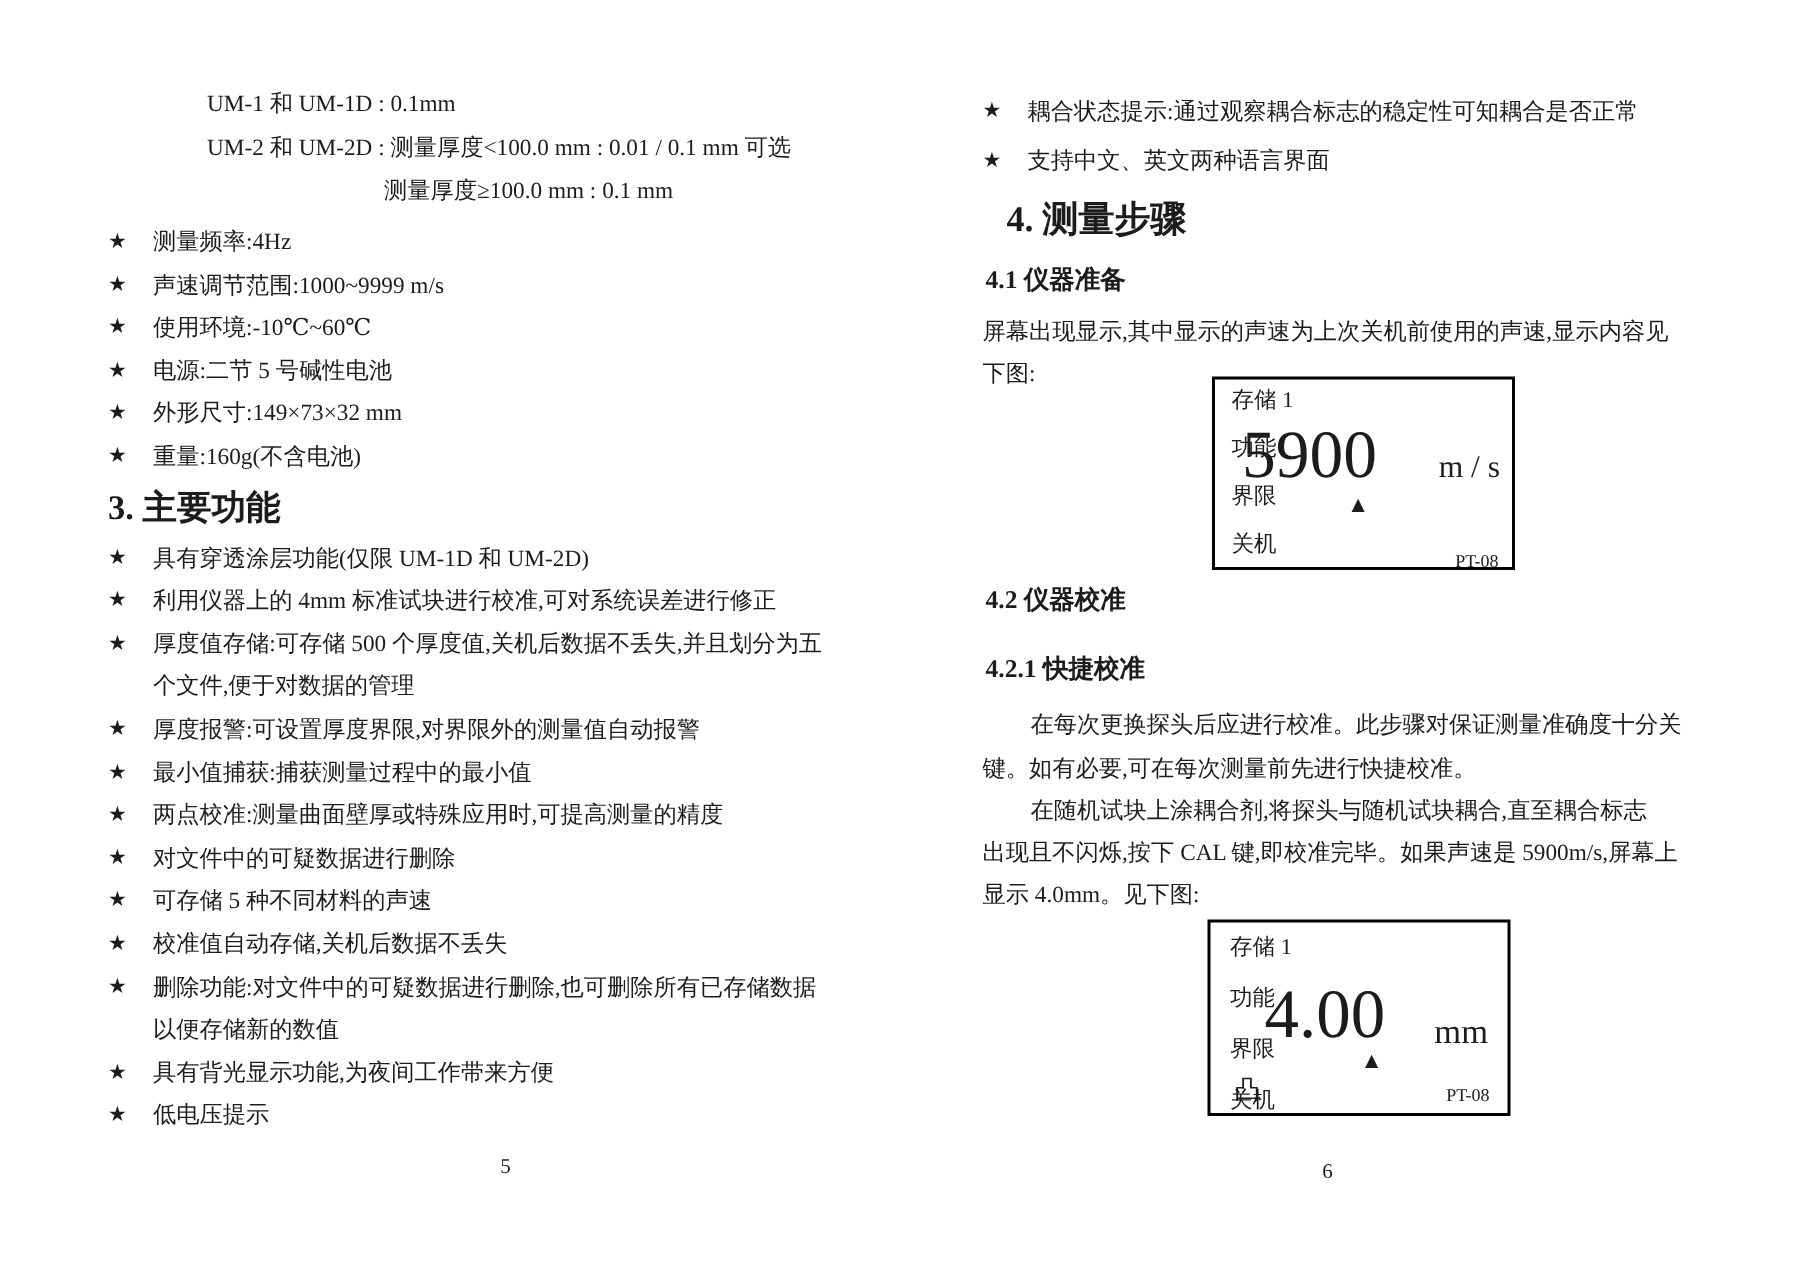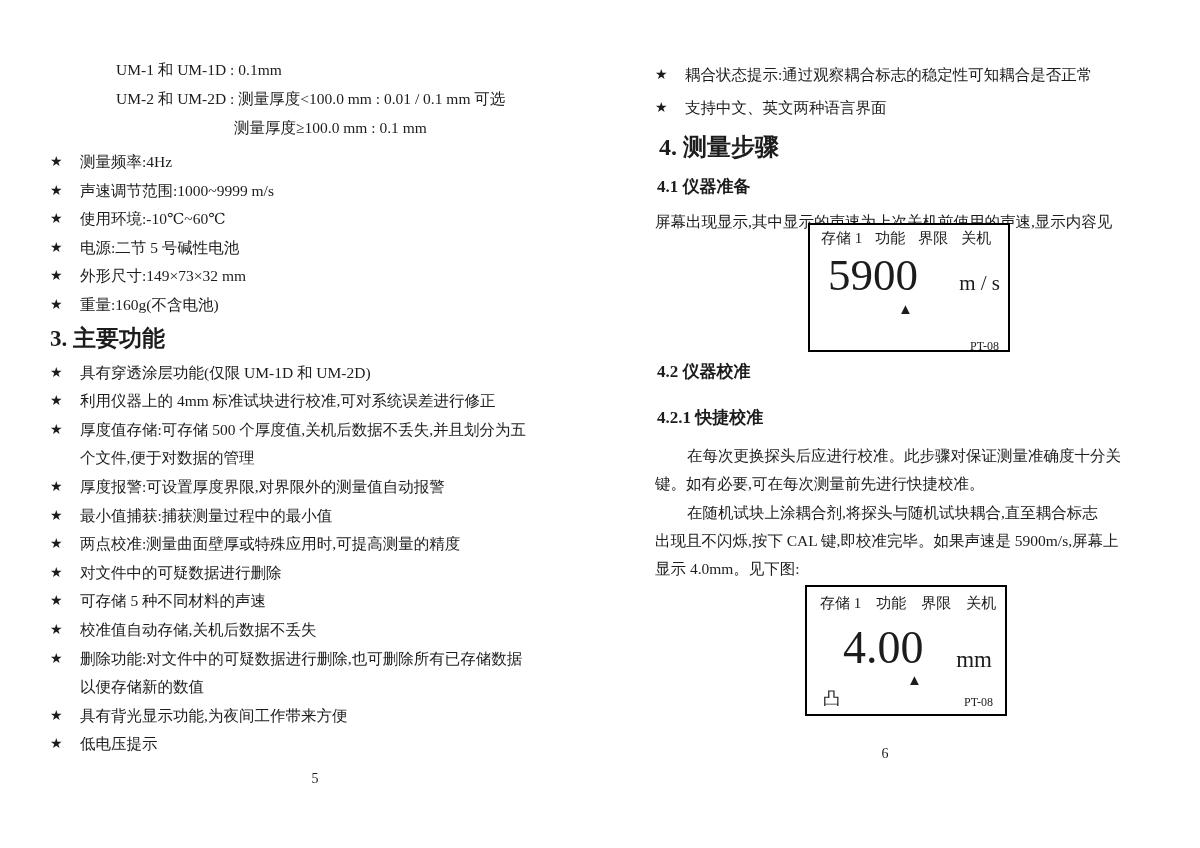--- a/index.html
+++ b/index.html
@@ -1,35 +1,35 @@
 <!DOCTYPE html>
 <html><head>
 <meta charset="utf-8">
 <style>
   html,body{margin:0;padding:0;background:#fff;}
   body{width:1200px;height:848px;position:relative;overflow:hidden;
        font-family:"Liberation Serif","DejaVu Serif",serif;color:#1c1c1c;}
   .page-col{position:absolute;top:0;}
-  #left-col{left:50px;width:530px;}
+  #left-col{left:72px;width:530px;}
   #right-col{left:655px;width:530px;}
 
   
   .spec-block{padding-top:55px;font-size:15.5px;}
   .spec-line{line-height:29px;margin-left:66px;white-space:nowrap;}
   .spec-line.deep{margin-left:184px;}
 
   .star-list{margin-top:6px;}
   .star-item{display:flex;align-items:flex-start;font-size:15.5px;line-height:28.6px;}
   .star-item .star{width:30px;flex:0 0 30px;font-size:14px;}
   .star-item .txt{flex:1;}
   .txt .ln{line-height:28.6px;}
 
   h2.sec{font-size:23px;font-weight:bold;line-height:26px;margin:6px 0 7px 0;
          font-family:"Liberation Serif","DejaVu Serif",serif;}
-  #right-col h2.sec{margin:8px 0 0 4px;line-height:30px;font-size:24px;}
+  #right-col h2.sec{margin:8px 0 0 16px;line-height:30px;font-size:24px;}
 
   .plain-line{font-size:15.5px;line-height:28.6px;}
   .pagenum{text-align:center;font-size:14px;margin-top:12px;}
   #right-col .pagenum{position:relative;left:-35px;margin-top:30px;}
 
   
   .right-stars{padding-top:52px;}
   #right-col .star-item{line-height:33px;}
   h3.sub{font-size:17px;font-weight:bold;line-height:22px;margin:14px 0 0 2px;}
   h3.sub.s42{margin-top:9px;}
@@ -38,21 +38,21 @@
   .para .pl{line-height:28.2px;}
   .para .pl.ind{padding-left:32px;}
   .para.pa{margin-top:13px;}
   .para.pb{margin-top:0;}
 
   
   .lcd{position:relative;width:198px;border:2px solid #000;background:#fff;overflow:hidden;}
   #lcd1{height:125px;margin:-13px 0 0 153px;}
   #lcd2{height:127px;margin:2px 0 0 150px;}
   .lcd .menu{position:absolute;left:11px;top:4px;display:flex;gap:13px;
-             font-size:15px;white-space:nowrap;}
+             font-size:15px;white-space:nowrap;flex-direction:column;}
   #lcd2 .menu{left:13px;top:7px;gap:15px;}
   .lcd .value{position:absolute;font-size:45px;line-height:1;}
   #lcd1 .value{left:18px;top:28px;}
   #lcd2 .value{left:36px;top:38px;font-size:46px;}
   .lcd .unit{position:absolute;}
   #lcd1 .unit{right:8px;top:46px;font-size:21px;}
   #lcd2 .unit{right:13px;top:60px;font-size:23px;}
   .lcd .tri{position:absolute;font-size:15px;line-height:1;}
   #lcd1 .tri{left:88px;top:77px;}
   #lcd2 .tri{left:100px;top:86px;}
@@ -195,20 +195,21 @@
       <span class="txt">支持中文、英文两种语言界面</span>
     </div>
   </div>
 
   <h2 class="sec">4. 测量步骤</h2>
 
   <h3 class="sub">4.1  仪器准备</h3>
 
   <div class="para">
     <div class="pl">屏幕出现显示,其中显示的声速为上次关机前使用的声速,显示内容见</div>
+    <div class="pl">下图:</div>
   </div>
 
   <div class="lcd" id="lcd1">
     <div class="menu">
       <span>存储 1</span>
       <span>功能</span>
       <span>界限</span>
       <span>关机</span>
     </div>
     <div class="value">5900</div>

